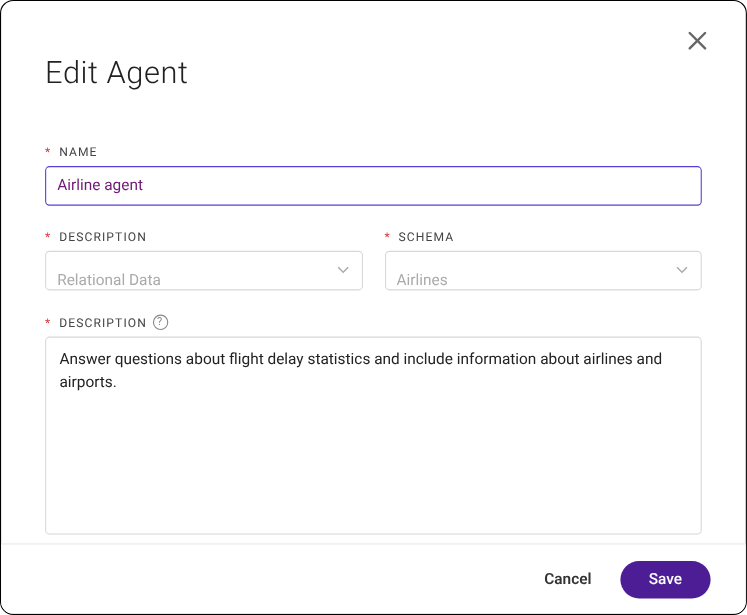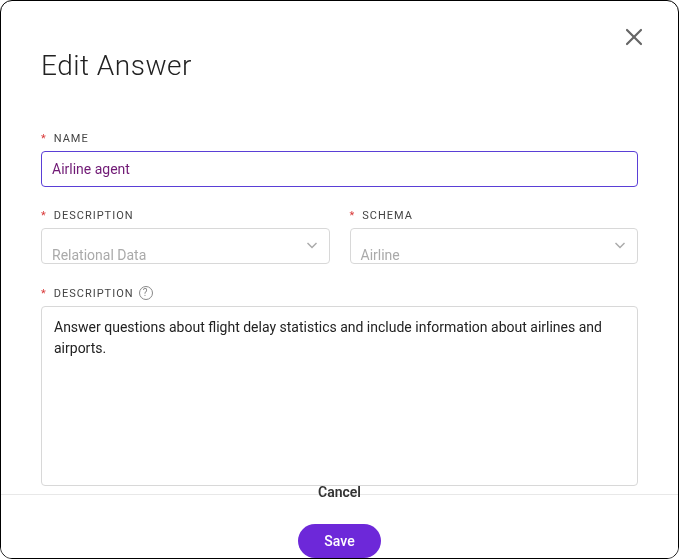--- a/index.html
+++ b/index.html
@@ -142,34 +142,33 @@
       left: 0;
       right: 0;
       height: 64px;
       border-top: 1px solid #e8e8e8;
       display: flex;
       align-items: center;
       justify-content: flex-end;
       padding: 0 32px;
       gap: 16px;
       background: #fff;
-      flex-direction: column;
     }
     .btn-cancel {
       background: none;
       border: none;
       font-size: 14px;
       font-weight: 600;
       color: #333;
       cursor: pointer;
       padding: 8px 10px;
       font-family: inherit;
     }
     .btn-save {
-      background: #6d28d9;
+      background: #4c1d95;
       border: none;
       color: #fff;
       font-size: 14px;
       font-weight: 500;
       padding: 9px 26px;
       border-radius: 20px;
       cursor: pointer;
       font-family: inherit;
     }
   </style>
@@ -180,21 +179,21 @@
 
   <button class="close-btn">
     <span>
       <svg viewBox="0 0 20 20" fill="none" stroke="currentColor" stroke-width="2.2" stroke-linecap="round">
         <line x1="3" y1="3" x2="17" y2="17"></line>
         <line x1="17" y1="3" x2="3" y2="17"></line>
       </svg>
     </span>
   </button>
 
-  <h1 class="title">Edit Answer</h1>
+  <h1 class="title">Edit Agent</h1>
 
   <div class="field">
     <div class="field-label">
       <span class="req">*</span>
       <span>NAME</span>
     </div>
     <input type="text" class="text-input" value="Airline agent" style="">
   </div>
 
   <div class="row">
@@ -215,21 +214,21 @@
       </div>
     </div>
 
     <div class="col field">
       <div class="field-label">
         <span class="req">*</span>
         <span>SCHEMA</span>
       </div>
       <div class="select-wrap">
         <div class="select-input">
-          <span>Airline</span>
+          <span>Airlines</span>
         </div>
         <span class="select-caret">
           <svg viewBox="0 0 12 8" fill="currentColor">
               <path d="M1 1.5 L6 6.5 L11 1.5 L10 0.5 L6 4.5 L2 0.5 Z"></path>
             </svg>
         </span>
       </div>
     </div>
   </div>
 

